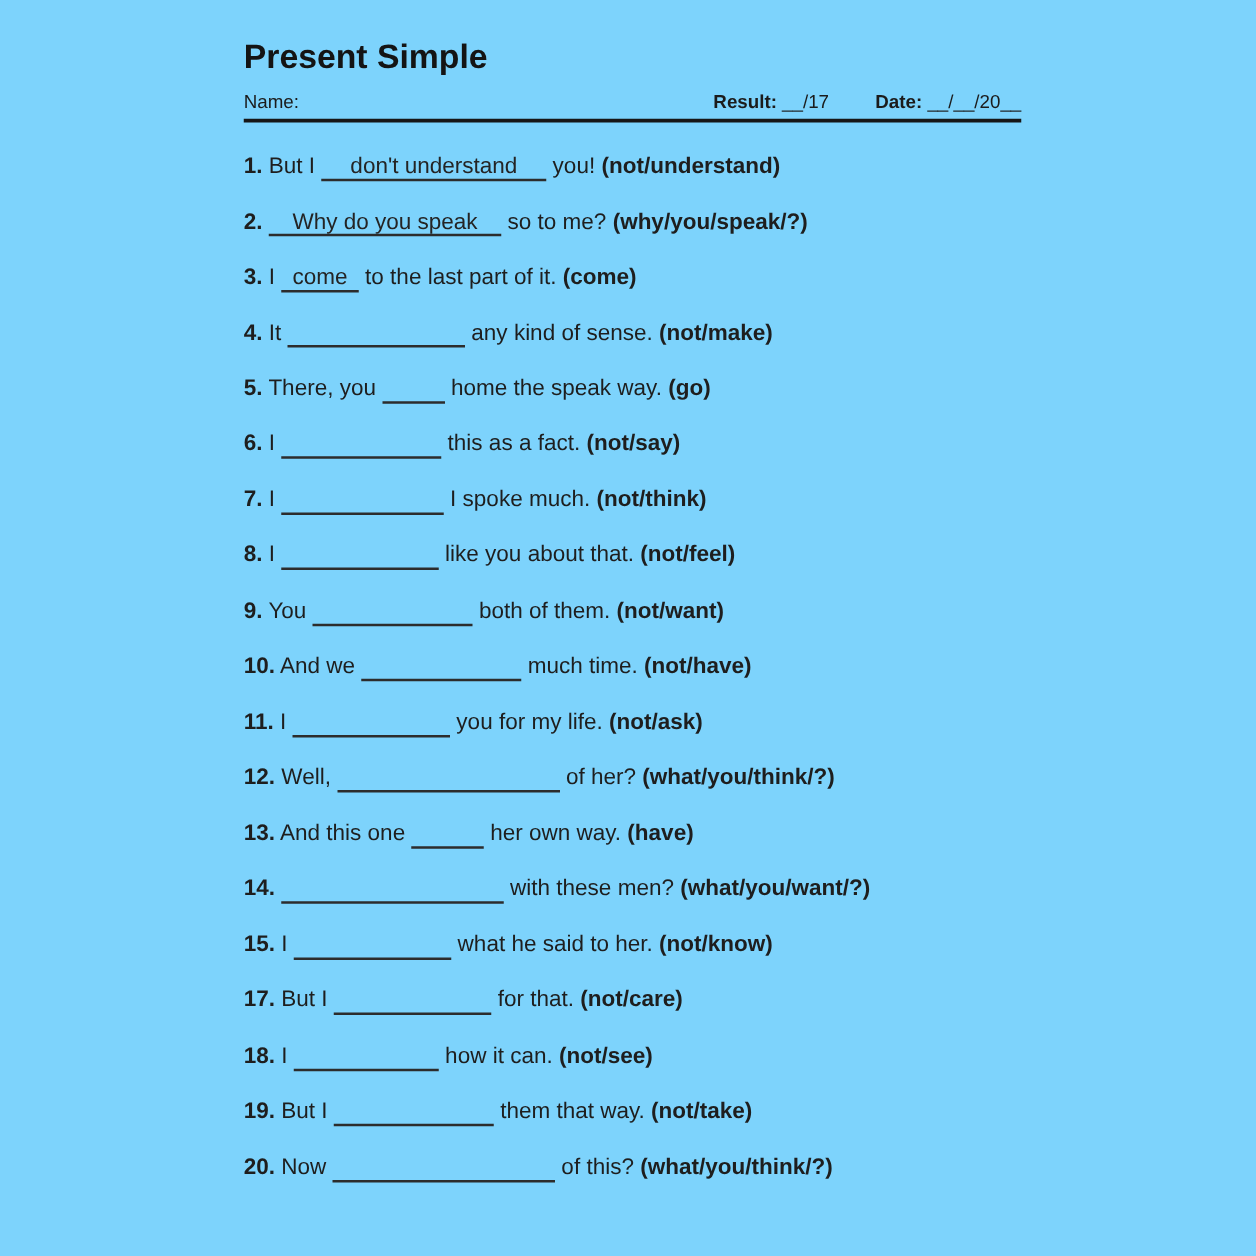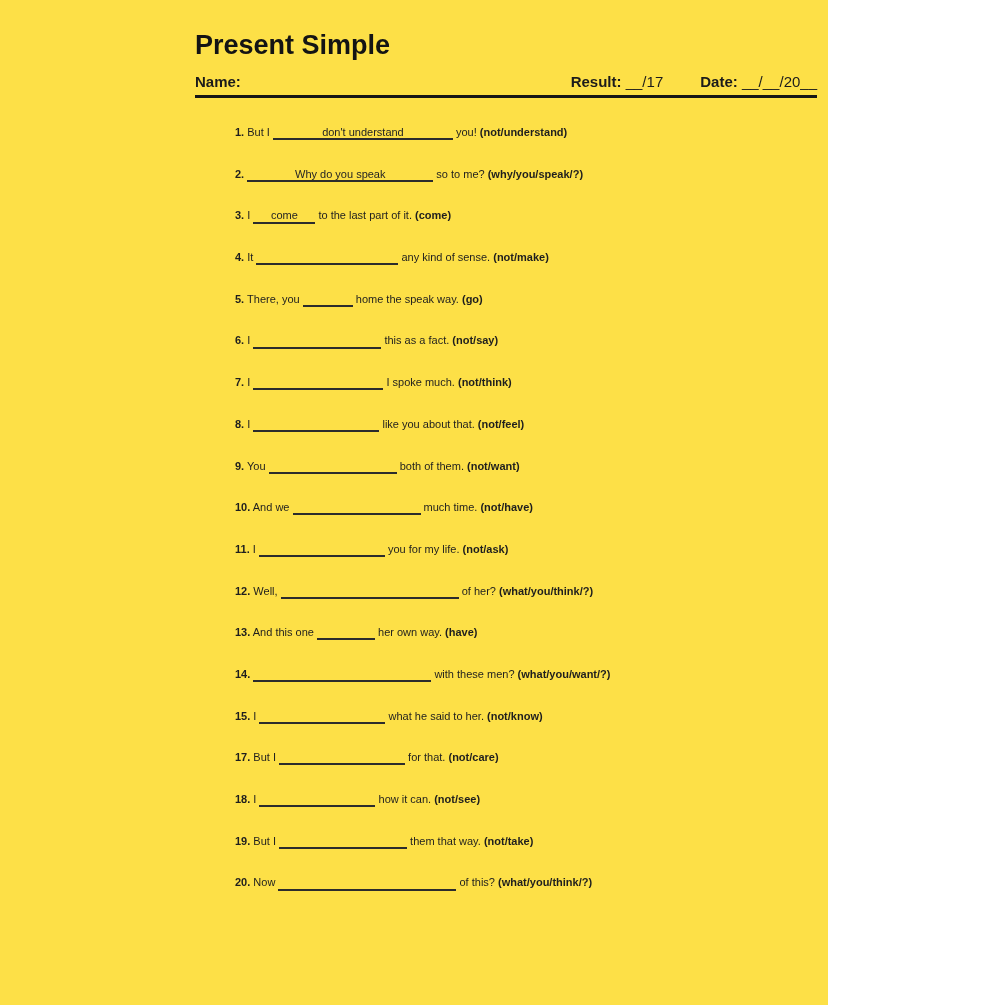--- a/index.html
+++ b/index.html
@@ -2,23 +2,23 @@
 <html><head>
 <meta charset="utf-8">
 <style>
   html, body {
     margin: 0;
     padding: 0;
     background: #ffffff;
   }
   .page {
     position: relative;
-    width: 828px;
+    width: 1005px;
     height: 1005px;
-    background: #fde047;
+    background: #7dd3fc;
     font-family: "Liberation Sans", sans-serif;
     color: #1b1b1b;
     overflow: hidden;
   }
   .content {
     position: absolute;
     left: 195px;
     top: 30px;
     width: 622px;
   }
@@ -30,45 +30,44 @@
     color: #141414;
   }
   .meta-row {
     display: flex;
     justify-content: space-between;
     align-items: flex-end;
     margin-top: 12px;
     font-size: 15px;
   }
   .meta-name {
-    font-weight: bold;
+    font-weight: normal;
   }
   .meta-right {
     display: flex;
     gap: 37px;
   }
   .meta-right b {
     font-weight: bold;
   }
   .plain {
     font-weight: normal;
   }
   .hr {
     height: 0;
     border-top: 3px solid #161616;
     margin-top: 5px;
     margin-bottom: 24px;
   }
   .item {
-    font-size: 11px;
+    font-size: 18px;
     line-height: 20px;
     margin-bottom: 21.7px;
     white-space: nowrap;
     color: #1e1e1e;
-    margin-left: 40px;
   }
   .num {
     font-weight: bold;
   }
   .blank {
     display: inline-block;
     border-bottom: 2px solid #2c2c2c;
     text-align: center;
     line-height: 1.1;
     vertical-align: baseline;

